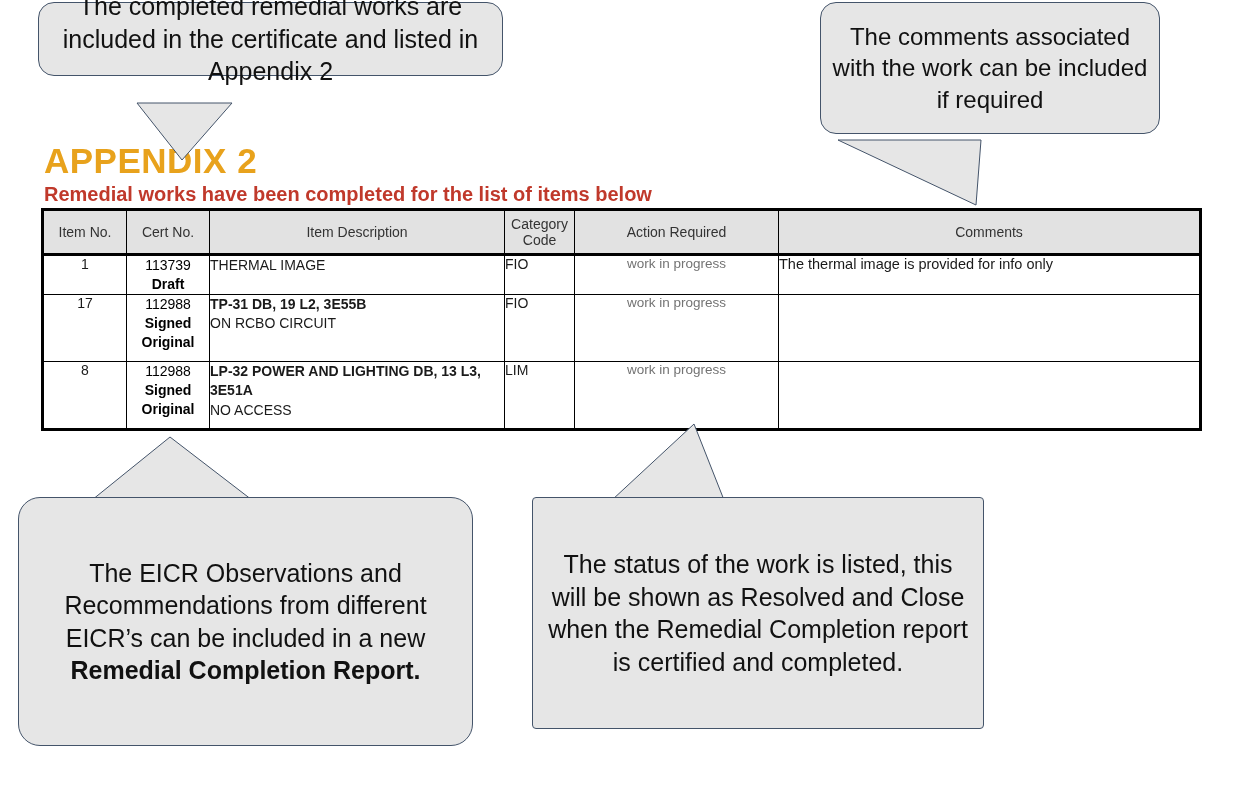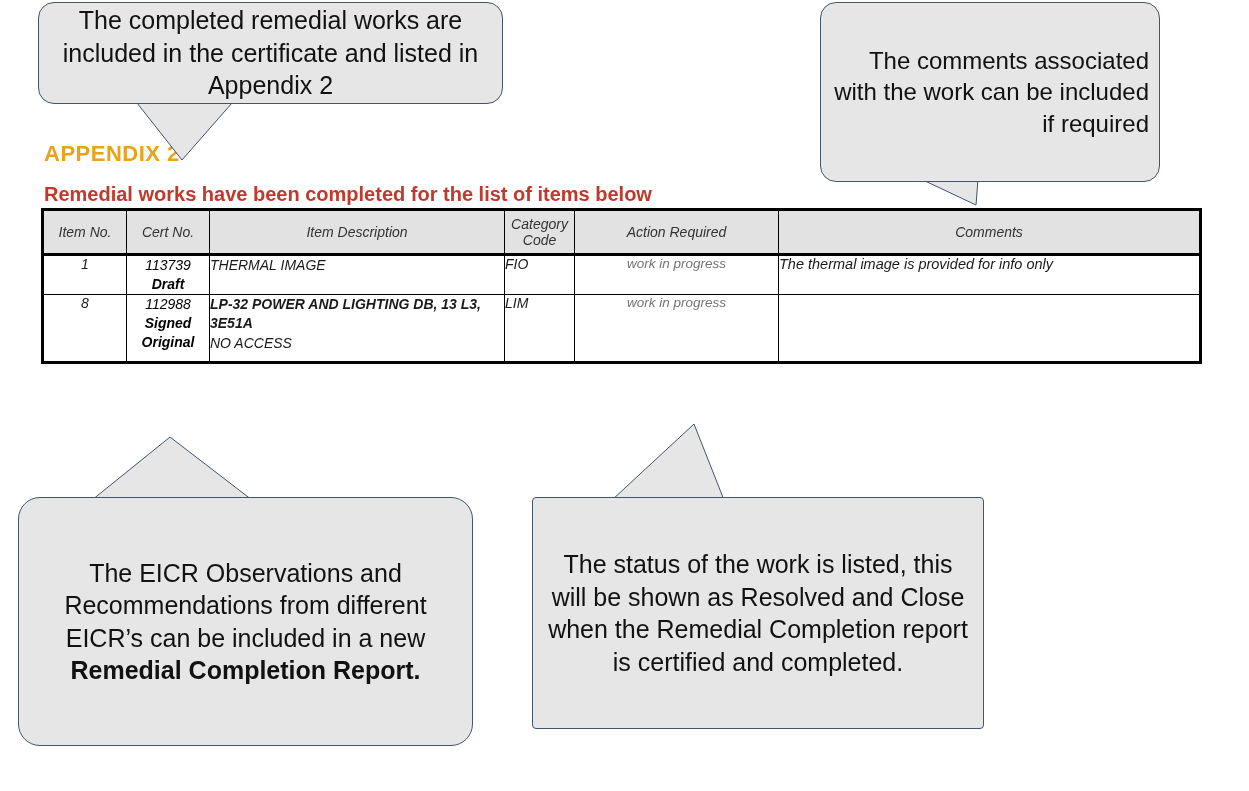--- a/index.html
+++ b/index.html
@@ -32,30 +32,29 @@
     z-index: 5;
   }
   .callout p {
     margin: 0;
     padding: 0 10px;
   }
   .callout b { font-weight: bold; }
 
   .callout-tl {
     left: 38px;  top: 2px;
-    width: 465px; height: 102px;
+    width: 465px; height: 74px;
     font-size: 25px;
     border-radius: 16px;
   }
   .callout-tr {
     left: 820px; top: 2px;
-    width: 340px; height: 180px;
+    width: 340px; height: 132px;
     font-size: 24px;
     border-radius: 16px;
-    text-align: right;
   }
   .callout-bl {
     left: 18px;  top: 497px;
     width: 455px; height: 249px;
     font-size: 25px;
     border-radius: 22px;
   }
   .callout-bw { padding: 0 14px; }
   .callout-br {
     left: 532px; top: 497px;
@@ -70,21 +69,21 @@
     left: 0; top: 0;
     width: 1249px; height: 791px;
     z-index: 4;
     pointer-events: none;
   }
 
   
   .appendix-title {
     position: absolute;
     left: 44px; top: 141px;
-    font-size: 22px;
+    font-size: 35px;
     font-weight: bold;
     color: #e8a21c;
     letter-spacing: 0.5px;
     z-index: 3;
   }
   .section-subtitle {
     position: absolute;
     left: 44px; top: 183px;
     font-size: 20px;
     font-weight: bold;
@@ -92,21 +91,20 @@
     white-space: nowrap;
     z-index: 3;
   }
 
   
   .remedial-table-wrap {
     position: absolute;
     left: 41px; top: 208px;
     width: 1158px;
     z-index: 3;
-    font-style: italic;
   }
   table.remedial {
     border-collapse: collapse;
     width: 100%;
     table-layout: fixed;
     border: 3px solid #000000;
     background: #ffffff;
   }
   table.remedial th,
   table.remedial td {
@@ -237,20 +235,34 @@
           <span class="status">Draft</span>
         </td>
         <td class="cell-desc">
           <span class="plain">THERMAL IMAGE</span>
           <span class="plain"></span>
         </td>
         <td class="cell-cat">FIO</td>
         <td class="cell-act">work in progress</td>
         <td class="cell-com">The thermal image is provided for info only</td>
       </tr>
+      <tr class="row-2">
+        <td class="cell-item">17</td>
+        <td class="cell-cert">
+          <span>112988</span>
+          <span class="status">Signed Original</span>
+        </td>
+        <td class="cell-desc">
+          <span class="main">TP-31 DB, 19 L2, 3E55B</span>
+          <span class="plain">ON RCBO CIRCUIT</span>
+        </td>
+        <td class="cell-cat">FIO</td>
+        <td class="cell-act">work in progress</td>
+        <td class="cell-com"></td>
+      </tr>
       <tr class="row-3">
         <td class="cell-item">8</td>
         <td class="cell-cert">
           <span>112988</span>
           <span class="status">Signed Original</span>
         </td>
         <td class="cell-desc">
           <span class="main">LP-32 POWER AND LIGHTING DB, 13 L3, 3E51A</span>
           <span class="plain">NO ACCESS</span>
         </td>

